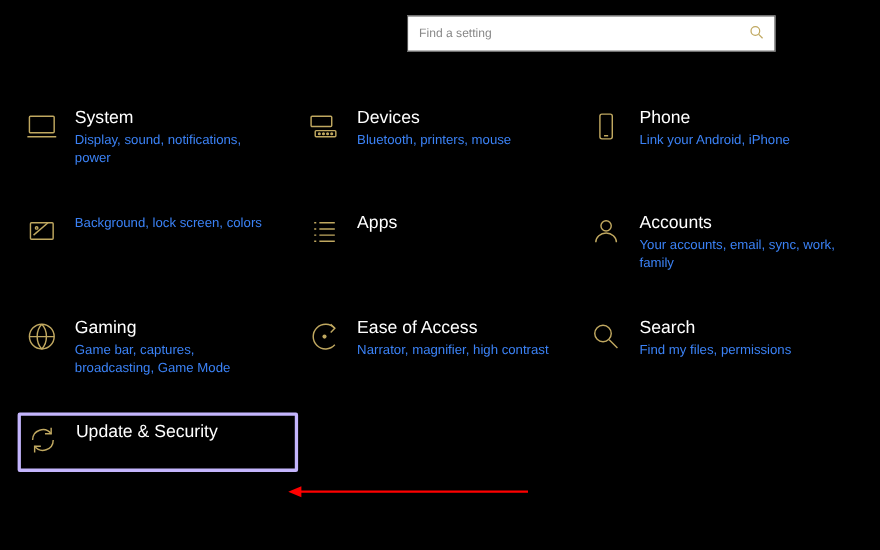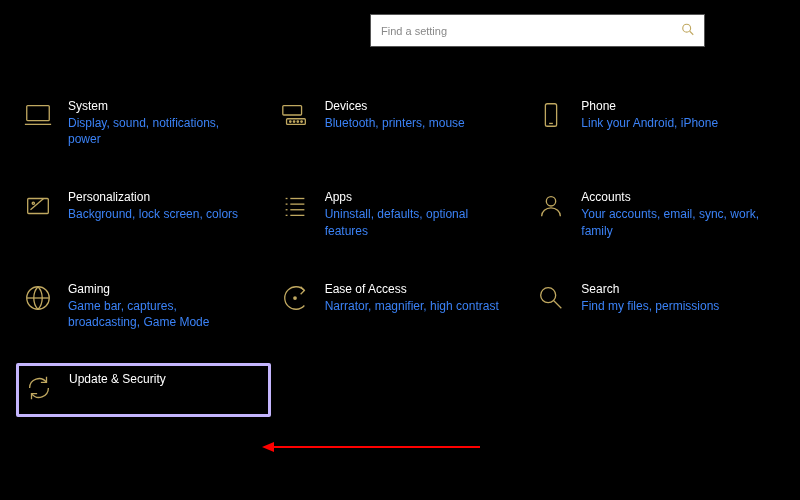--- a/index.html
+++ b/index.html
@@ -61,21 +61,21 @@
     height: 32px;
     flex: 0 0 32px;
     display: flex;
     align-items: center;
     justify-content: center;
     color: #c0a860;
   }
   .tile .icon svg { width: 30px; height: 30px; stroke: #c0a860; fill: none; stroke-width: 1.4; }
   .tile .txt { flex: 1; min-width: 0; }
   .tile .title {
-    font-size: 12px;
+    font-size: 16px;
     font-weight: 400;
     color: #fff;
     margin-bottom: 2px;
   }
   .tile .desc {
     font-size: 12px;
     color: #3b82f6;
     line-height: 1.35;
     max-width: 180px;
   }
@@ -154,41 +154,39 @@
 
   <div class="tile">
     <span class="icon">
       <svg viewBox="0 0 32 32">
           <rect x="5" y="8" width="22" height="16" rx="1"></rect>
           <path d="M8 20 L22 8"></path>
           <circle cx="11" cy="13" r="1.2"></circle>
         </svg>
     </span>
     <div class="txt">
-      <div class="title">Personalization</div>
       <div class="desc">Background, lock screen, colors</div>
     </div>
   </div>
 
   <div class="tile">
     <span class="icon">
       <svg viewBox="0 0 32 32">
         <line x1="6" y1="8" x2="8" y2="8"></line>
           <line x1="11" y1="8" x2="26" y2="8"></line>
         <line x1="6" y1="14" x2="8" y2="14"></line>
           <line x1="11" y1="14" x2="26" y2="14"></line>
         <line x1="6" y1="20" x2="8" y2="20"></line>
           <line x1="11" y1="20" x2="26" y2="20"></line>
         <line x1="6" y1="26" x2="8" y2="26"></line>
           <line x1="11" y1="26" x2="26" y2="26"></line>
       </svg>
     </span>
     <div class="txt">
       <div class="title">Apps</div>
-      <div class="desc">Uninstall, defaults, optional features</div>
     </div>
   </div>
 
   <div class="tile">
     <span class="icon">
       <svg viewBox="0 0 32 32">
           <circle cx="16" cy="11" r="5"></circle>
           <path d="M6 27c0-5 4.5-9 10-9s10 4 10 9"></path>
         </svg>
     </span>

